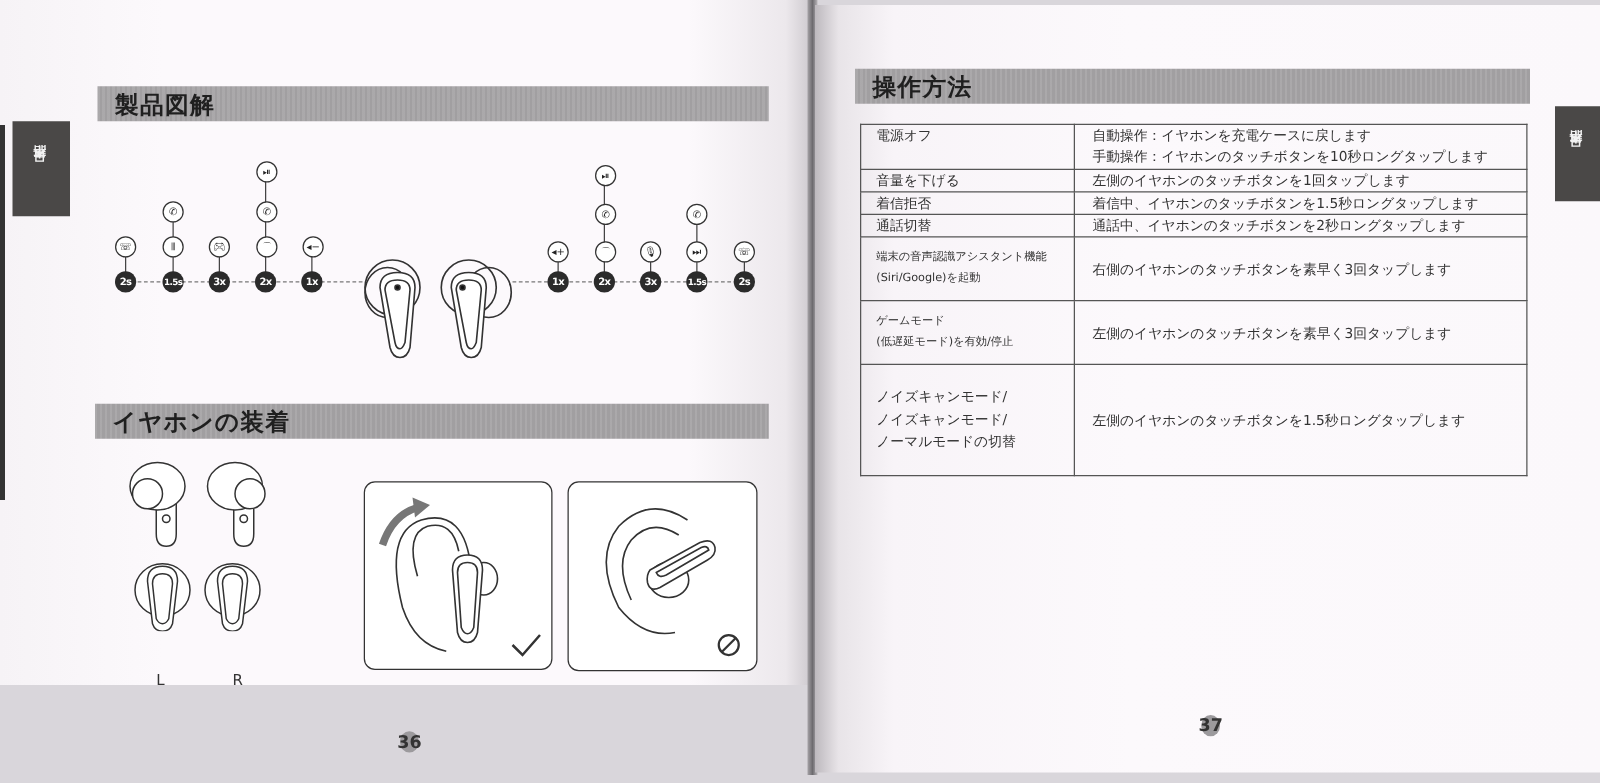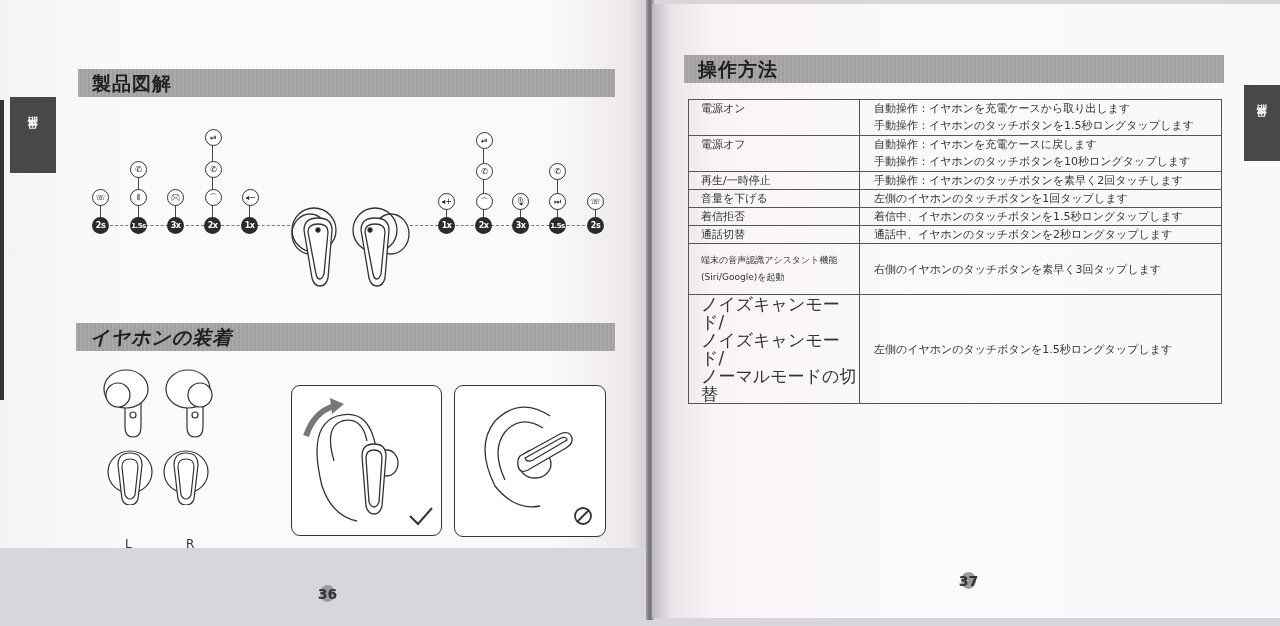--- a/index.html
+++ b/index.html
@@ -145,21 +145,21 @@
     <div class="stem" style="left:557px;top:176px;height:42px;"></div>
     <div class="ic" style="left:549px;top:163px;">✆</div>
     <div class="ic" style="left:549px;top:193px;">⏭</div>
     <div class="badge" style="left:549px;top:217px;font-size:7px;">1.5s</div>
 
     <div class="stem" style="left:595px;top:204px;height:14px;"></div>
     <div class="ic" style="left:587px;top:193px;">☏</div>
     <div class="badge" style="left:587px;top:217px;">2s</div>
   </div>
 
-  <div class="section-header" style="left:76px;top:323px;width:539px;font-style:italic;">
+  <div class="section-header" style="left:76px;top:323px;width:539px;">
     <span>イヤホンの装着</span>
   </div>
 
   <svg style="position:absolute;left:100px;top:365px;" width="115" height="140" viewBox="0 0 115 140">
     <g fill="#fff" stroke="#333" stroke-width="1.2">
       <path d="M25 30 v32 q0 10 8 10 q8 0 8 -10 v-32 z"></path>
       <ellipse cx="26" cy="24" rx="22" ry="19"></ellipse>
       <ellipse cx="18" cy="30" rx="12" ry="12"></ellipse>
       <circle cx="33" cy="50" r="3"></circle>
       <path d="M87 30 v32 q0 10 8 10 q8 0 8 -10 v-32 z"></path>
@@ -216,59 +216,55 @@
     <span>操作方法</span>
   </div>
   <div class="lang-tab" style="left:592px;top:81px;width:36px;">
     <span>日本語</span>
   </div>
   <div class="page-num" style="left:309px;top:568px;">37</div>
 </div>
 
 <table class="ops">
   <tbody>
-      <tr>
-    <td class="c1" style="height:35px;">電源オン</td>
-    <td class="c2">
-      <div>自動操作：イヤホンを充電ケースから取り出します</div>
-          <div>手動操作：イヤホンのタッチボタンを1.5秒ロングタップします</div>
-    </td>
-  </tr>
   <tr>
     <td class="c1" style="height:35px;margin-top:38px;">電源オフ</td>
     <td class="c2">
       <div>自動操作：イヤホンを充電ケースに戻します</div>
           <div>手動操作：イヤホンのタッチボタンを10秒ロングタップします</div>
     </td>
   </tr>
-  <tr>
-        <td class="c1">再生/一時停止</td>
-        <td class="c2">手動操作：イヤホンのタッチボタンを素早く2回タッチします</td>
-      </tr>
   <tr>
         <td class="c1">音量を下げる</td>
         <td class="c2">左側のイヤホンのタッチボタンを1回タップします</td>
       </tr>
   <tr>
         <td class="c1">着信拒否</td>
         <td class="c2">着信中、イヤホンのタッチボタンを1.5秒ロングタップします</td>
       </tr>
   <tr>
         <td class="c1">通話切替</td>
         <td class="c2">通話中、イヤホンのタッチボタンを2秒ロングタップします</td>
       </tr>
   <tr class="mid">
     <td class="c1 small" style="height:50px;margin-top:32px;">
       <div>端末の音声認識アシスタント機能</div>
           <div>(Siri/Google)を起動</div>
     </td>
     <td class="c2">右側のイヤホンのタッチボタンを素早く3回タップします</td>
   </tr>
   <tr class="mid">
-    <td class="c1" style="height:88px;font-size:17px;line-height:18px;">
+    <td class="c1 small" style="height:50px;">
+      <div>ゲームモード</div>
+          <div>(低遅延モード)を有効/停止</div>
+    </td>
+    <td class="c2">左側のイヤホンのタッチボタンを素早く3回タップします</td>
+  </tr>
+  <tr class="mid">
+    <td class="c1" style="height:88px;font-size:11px;line-height:18px;">
       <div>ノイズキャンモード/</div>
           <div>ノイズキャンモード/</div>
           <div>ノーマルモードの切替</div>
     </td>
     <td class="c2">左側のイヤホンのタッチボタンを1.5秒ロングタップします</td>
   </tr>
 </tbody>
   </table>
 
 </body></html>

